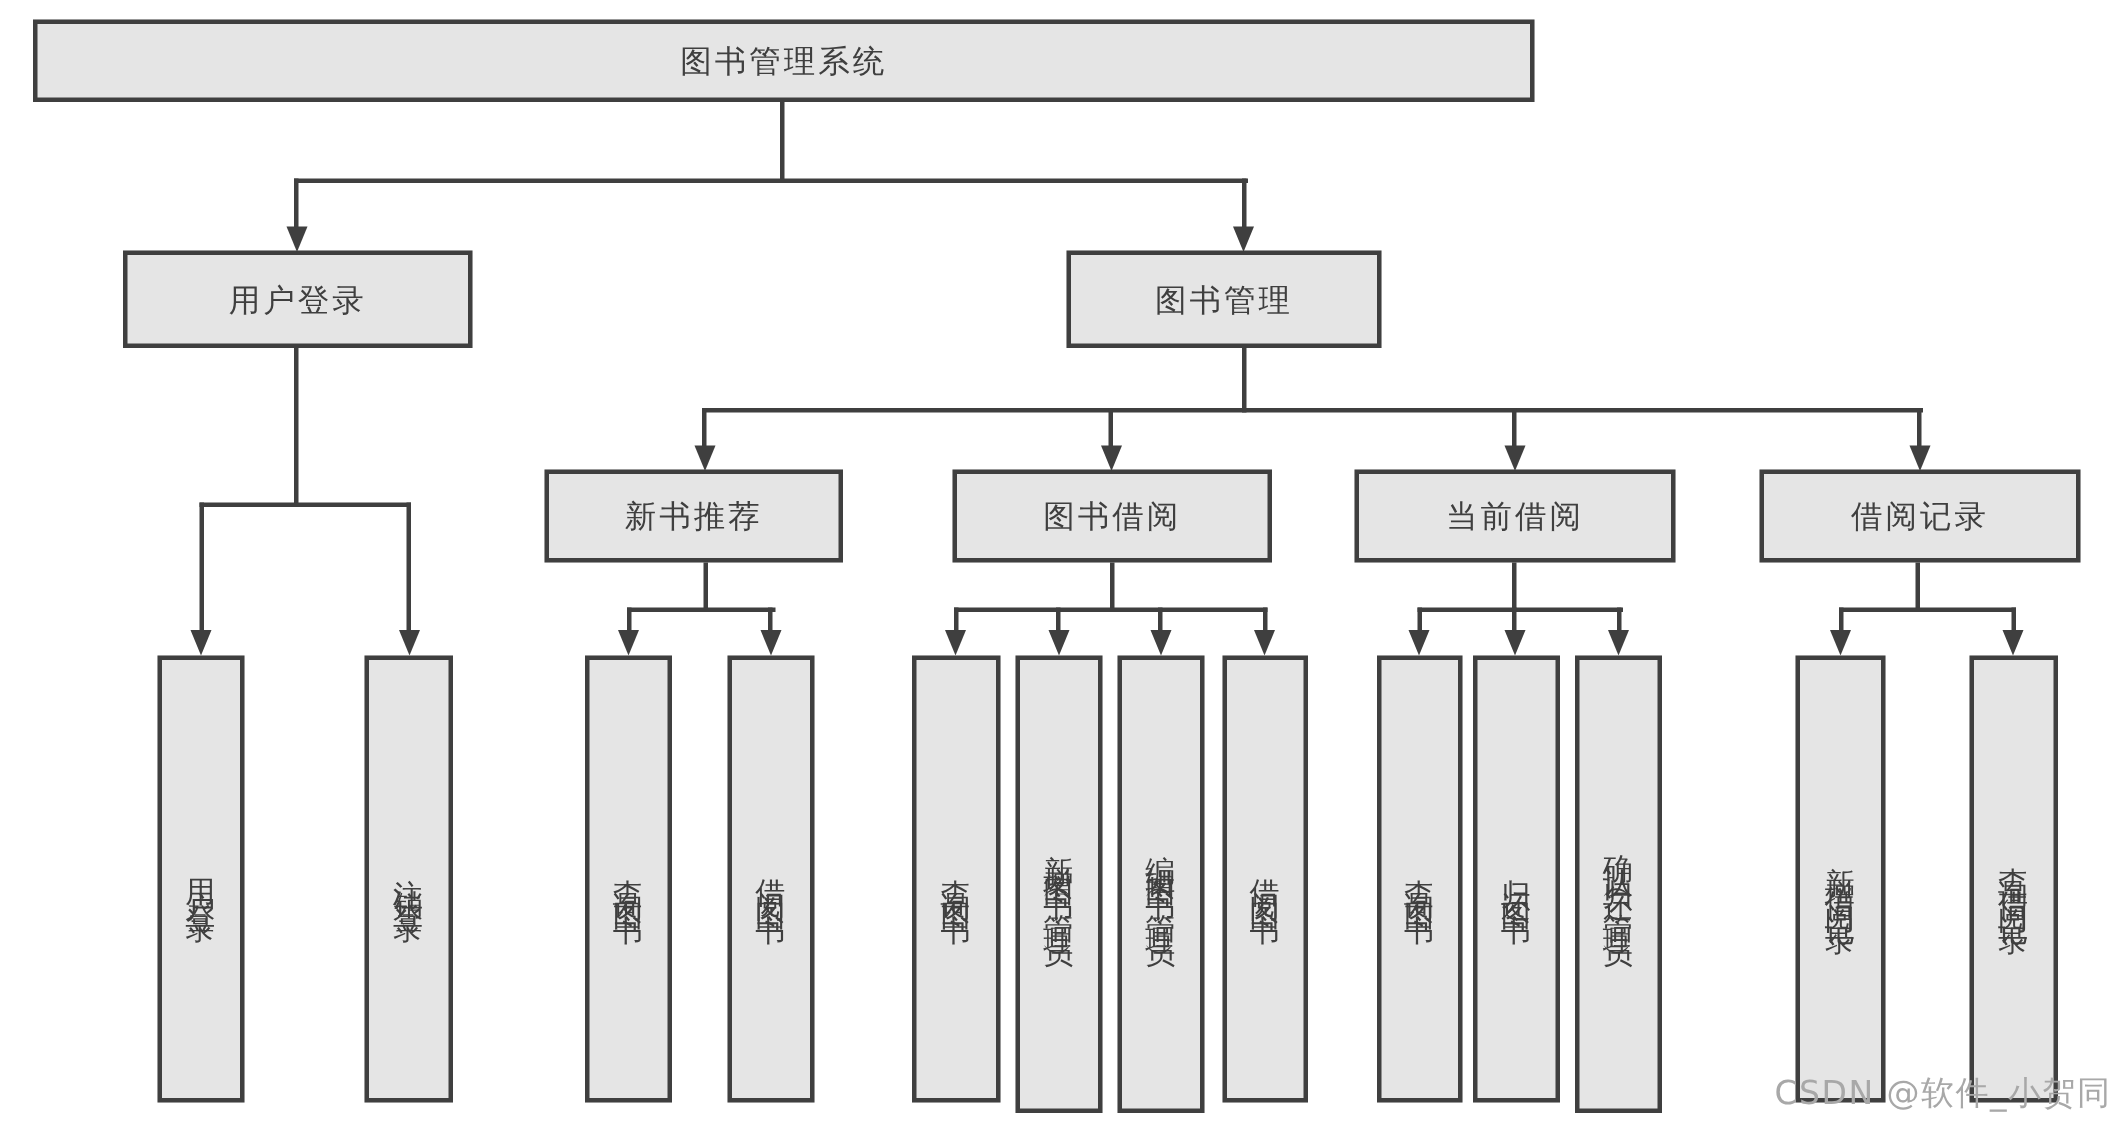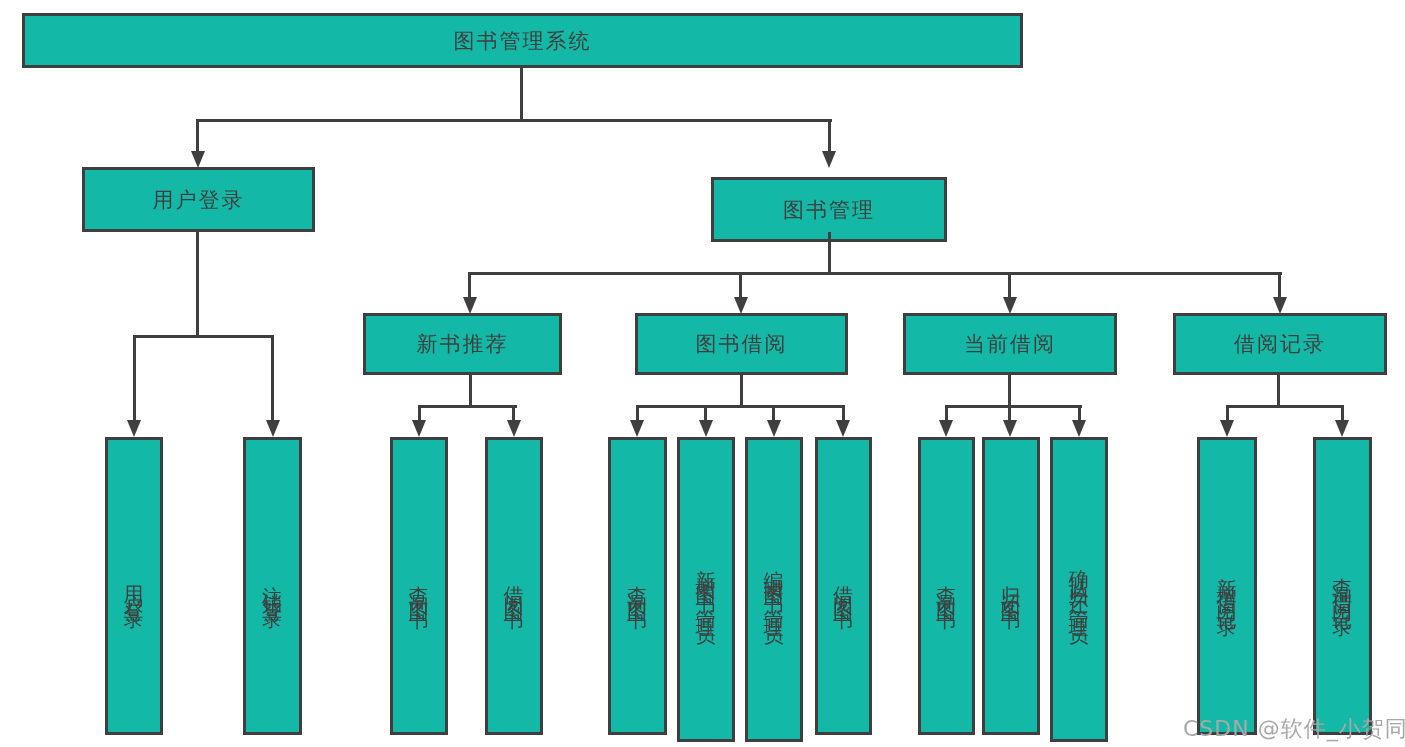--- a/index.html
+++ b/index.html
@@ -7,21 +7,21 @@
     position:relative;
     width:1405px;height:747px;
     background:#fff;
     font-family:"DejaVu Sans","Liberation Sans",sans-serif;
     overflow:hidden;
   }
   .box{
     position:absolute;
     box-sizing:border-box;
     border:3px solid var(--line,#3f3f3f);
-    background:#14b8a6;
+    background:#e5e5e5;
     display:flex;align-items:center;justify-content:center;
     color:var(--text,#3f3f3f);
   }
   .h-box{font-size:21px;letter-spacing:2px;}
   .v-box span{
     writing-mode:vertical-rl;
     font-size:20px;
     line-height:1;
     letter-spacing:8px;
     white-space:nowrap;
@@ -49,21 +49,21 @@
 
 <div class="canvas">
 
   <div class="box h-box" style="left:22px;top:13px;width:1001px;height:55px">
     <span>图书管理系统</span>
   </div>
 
   <div class="box h-box" style="left:82px;top:167px;width:233px;height:65px">
     <span>用户登录</span>
   </div>
-  <div class="box h-box" style="left:711px;top:177px;width:236px;height:65px">
+  <div class="box h-box" style="left:711px;top:167px;width:210px;height:65px">
     <span>图书管理</span>
   </div>
 
   <div class="box h-box" style="left:363px;top:313px;width:199px;height:62px">
     <span>新书推荐</span>
   </div>
   <div class="box h-box" style="left:635px;top:313px;width:213px;height:62px">
     <span>图书借阅</span>
   </div>
   <div class="box h-box" style="left:903px;top:313px;width:214px;height:62px">

